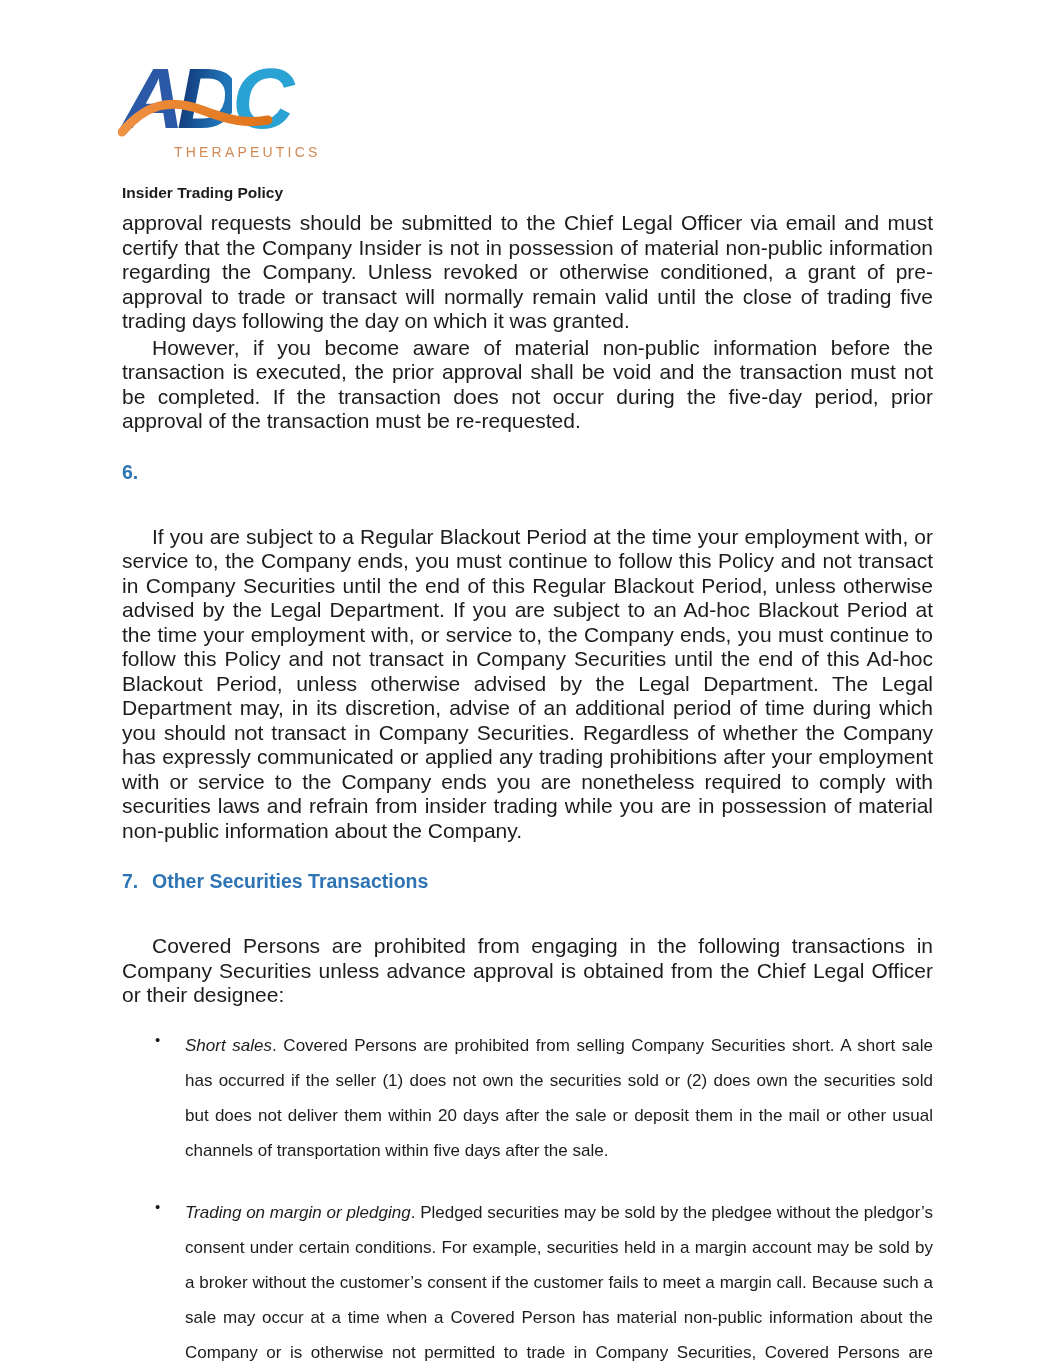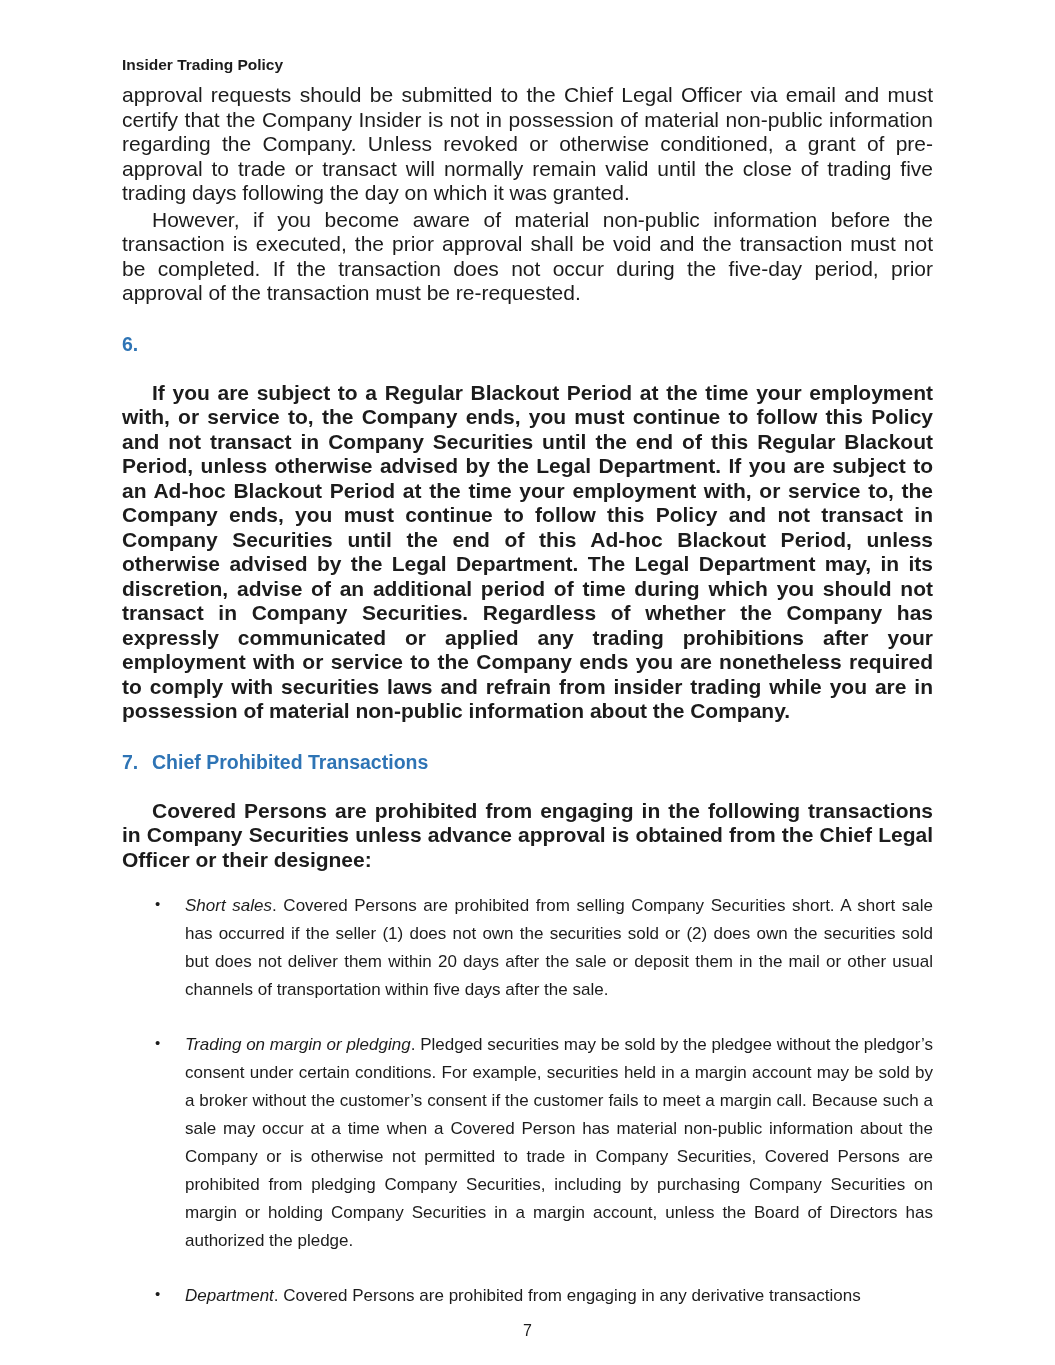--- a/index.html
+++ b/index.html
@@ -73,71 +73,87 @@
   p.spacer-top-sm { margin-top: 2px; }
 
   .section-heading {
     color: #2e74b5;
     font-weight: bold;
     font-size: 19.5px;
     margin-top: 27px;
     display: flex;
   }
   .section-heading .num { width: 30px; flex: 0 0 auto; }
-  .section-body { margin-top: 25px; font-weight: bold; }
+  .section-body { margin-top: 41px; }
 
   ul.bullet-list {
     list-style: none;
     margin-top: 20px;
   }
   ul.bullet-list li {
     display: flex;
     margin-bottom: 27px;
   }
   ul.bullet-list li:last-child { margin-bottom: 0; }
   .bullet-glyph {
     flex: 0 0 auto;
     width: 30px;
     margin-left: 33px;
     font-size: 15px;
     line-height: 24.5px;
   }
   .bullet-body {
     flex: 1 1 auto;
     font-size: 17px;
-    line-height: 28px;
+    line-height: 35px;
     text-align: justify;
   }
   .lead-italic { font-style: italic; }
 
   .page-number {
     margin-top: 12px;
     text-align: center;
     font-size: 16px;
   }
 </style>
 </head>
 <body>
 
 <div class="page">
 
+  <div class="logo">
+    <div class="logo-letters">
+      <span class="logo-a">A</span><span class="logo-d">D</span><span class="logo-c">C</span>
+    </div>
+    <svg class="logo-swoosh" width="200" height="90" viewBox="0 0 200 90">
+      <defs>
+        <linearGradient id="sw" x1="0" y1="0" x2="1" y2="0">
+          <stop offset="0" stop-color="#ef9143"></stop>
+          <stop offset="0.5" stop-color="#e8822d"></stop>
+          <stop offset="1" stop-color="#e07318"></stop>
+        </linearGradient>
+      </defs>
+      <path d="M4,62 C28,34 52,28 84,40 C110,50 128,54 150,50" fill="none" stroke="url(#sw)" stroke-width="9" stroke-linecap="round"></path>
+    </svg>
+    <div class="logo-sub">THERAPEUTICS</div>
+  </div>
 
   <div class="doc-title">Insider Trading Policy</div>
 
   <p class="body-text">approval requests should be submitted to the Chief Legal Officer via email and must certify that the Company Insider is not in possession of material non-public information regarding the Company. Unless revoked or otherwise conditioned, a grant of pre-approval to trade or transact will normally remain valid until the close of trading five trading days following the day on which it was granted.</p>
   <p class="body-text indent spacer-top-sm">However, if you become aware of material non-public information before the transaction is executed, the prior approval shall be void and the transaction must not be completed. If the transaction does not occur during the five-day period, prior approval of the transaction must be re-requested.</p>
 
   <div class="section-heading">
     <span class="num">6.</span>
   </div>
   <p class="body-text indent section-body">If you are subject to a Regular Blackout Period at the time your employment with, or service to, the Company ends, you must continue to follow this Policy and not transact in Company Securities until the end of this Regular Blackout Period, unless otherwise advised by the Legal Department.  If you are subject to an Ad-hoc Blackout Period at the time your employment with, or service to, the Company ends, you must continue to follow this Policy and not transact in Company Securities until the end of this Ad-hoc Blackout Period, unless otherwise advised by the Legal Department. The Legal Department may, in its discretion, advise of an additional period of time during which you should not transact in Company Securities.  Regardless of whether the Company has expressly communicated or applied any trading prohibitions after your employment with or service to the Company ends you are nonetheless required to comply with securities laws and refrain from insider trading while you are in possession of material non-public information about the Company.</p>
 
   <div class="section-heading">
     <span class="num">7.</span>
-    <span>Chief Prohibited Transactions</span>
+    <span>Other Securities Transactions</span>
   </div>
   <p class="body-text indent section-body">Covered Persons are prohibited from engaging in the following transactions in Company Securities unless advance approval is obtained from the Chief Legal Officer or their designee:</p>
 
   <ul class="bullet-list">
     <li>
       <span class="bullet-glyph">•</span>
       <span class="bullet-body"><span class="lead-italic">Short sales</span><span>. Covered Persons are prohibited from selling Company Securities short. A short sale has occurred if the seller (1) does not own the securities sold or (2) does own the securities sold but does not deliver them within 20 days after the sale or deposit them in the mail or other usual channels of transportation within five days after the sale.</span></span>
     </li>
     <li>
       <span class="bullet-glyph">•</span>

